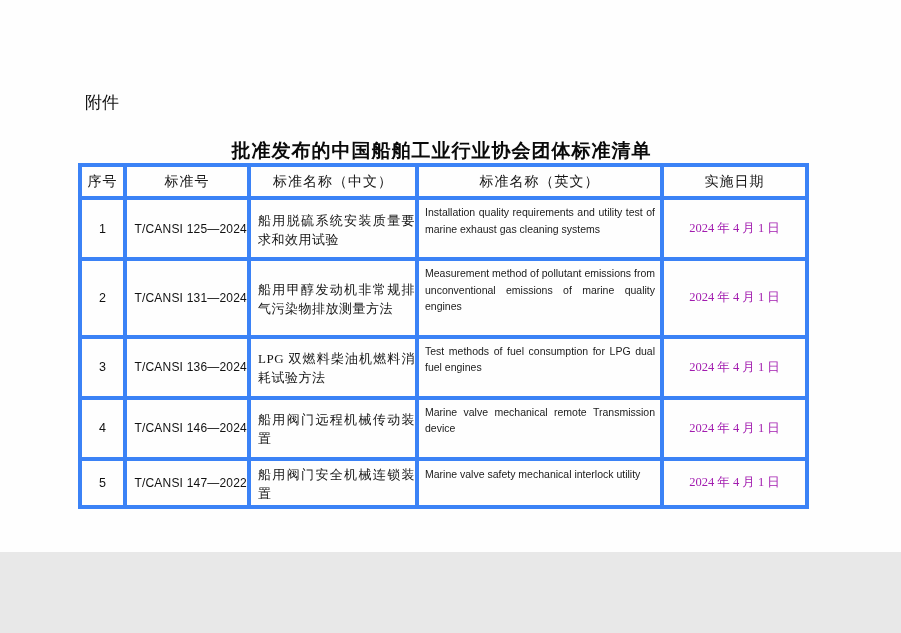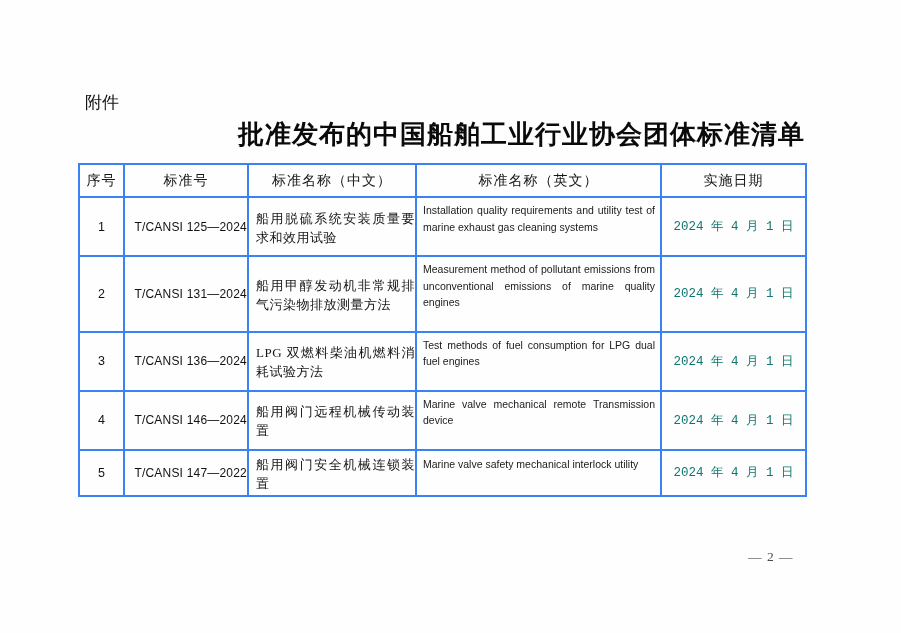--- a/index.html
+++ b/index.html
@@ -1,60 +1,60 @@
 <!DOCTYPE html>
 <html><head>
 <meta charset="utf-8">
 <style>
   * { margin: 0; padding: 0; box-sizing: border-box; }
   html, body { background: #e8e8e8; }
   .page {
     position: relative;
     width: 901px;
-    height: 633px;
+    height: 552px;
     background: #fefefe;
     overflow: hidden;
     font-family: "Liberation Sans", sans-serif;
     color: #1c1c1c;
   }
   .attachment {
     position: absolute;
     left: 85px;
     top: 91px;
     font-size: 17px;
     font-family: "Liberation Serif", serif;
     color: #111;
   }
   .doc-title {
     position: absolute;
     left: 78px;
-    top: 117px;
+    top: 138px;
     width: 727px;
-    text-align: right;
-    font-size: 26px;
+    text-align: center;
+    font-size: 19px;
     font-weight: bold;
     letter-spacing: 1px;
     color: #0a0a0a;
     font-family: "Liberation Sans", sans-serif;
   }
   table.standards {
     position: absolute;
     left: 78px;
     top: 163px;
     width: 727px;
     border-collapse: collapse;
     table-layout: fixed;
   }
   table.standards col.c-no   { width: 45px; }
   table.standards col.c-code { width: 124px; }
   table.standards col.c-cn   { width: 168px; }
   table.standards col.c-en   { width: 245px; }
   table.standards col.c-date { width: 145px; }
   table.standards th, table.standards td {
-    border: 2px solid #3b82f6;
+    border: 4px solid #3b82f6;
     vertical-align: middle;
     overflow: hidden;
   }
   table.standards th {
     font-size: 14px;
     font-weight: normal;
     letter-spacing: 1px;
     text-align: center;
     color: #161616;
     height: 33px;
@@ -93,22 +93,22 @@
     text-align: justify;
     padding: 4px 5px 20px 6px;
     font-size: 10.5px;
     line-height: 16.5px;
     color: #1a1a1a;
   }
   td.date {
     text-align: center;
     font-size: 12.5px;
     white-space: nowrap;
-    color: #0f766e;
-    font-family: Liberation Mono, monospace;
+    color: #a21caf;
+    font-family: Liberation Serif, serif;
   }
   .page-number {
     position: absolute;
     left: 748px;
     top: 549px;
     font-size: 13.5px;
     letter-spacing: 1px;
     color: #4a4a4a;
     font-family: "Liberation Serif", serif;
   }

